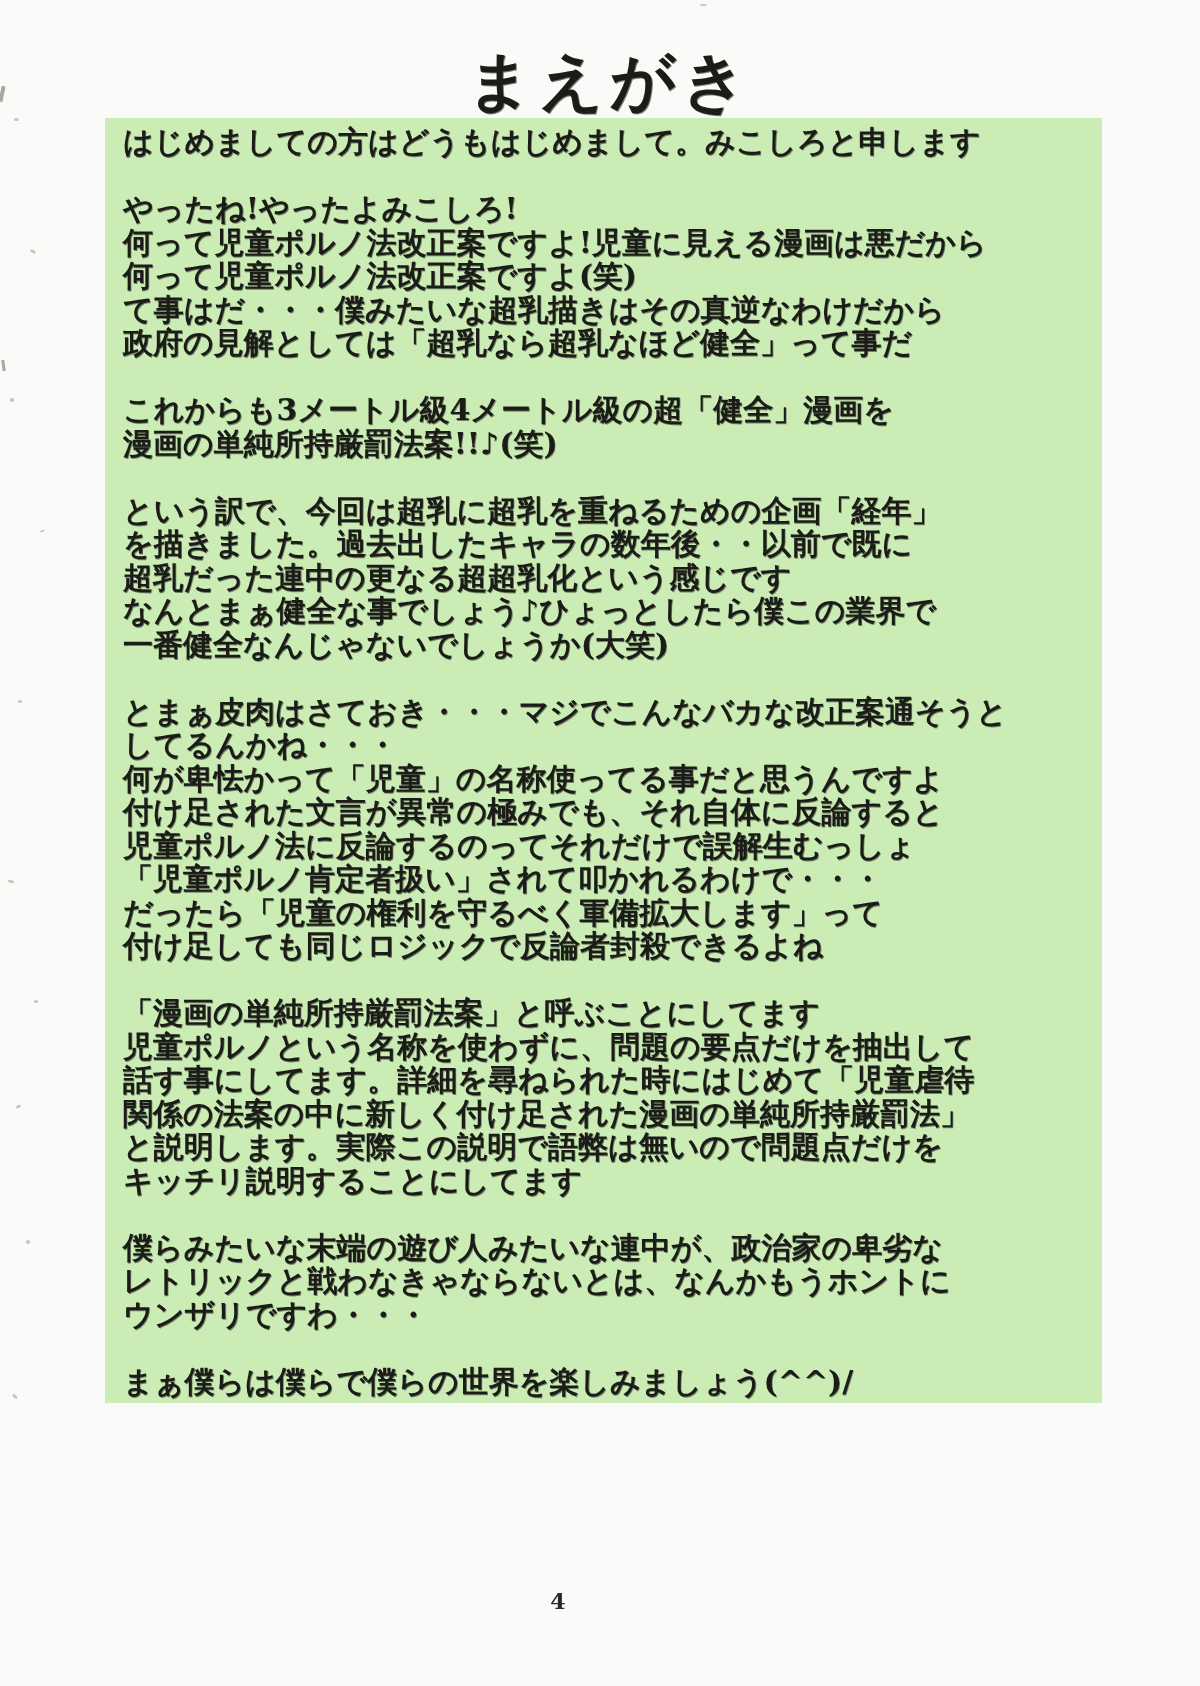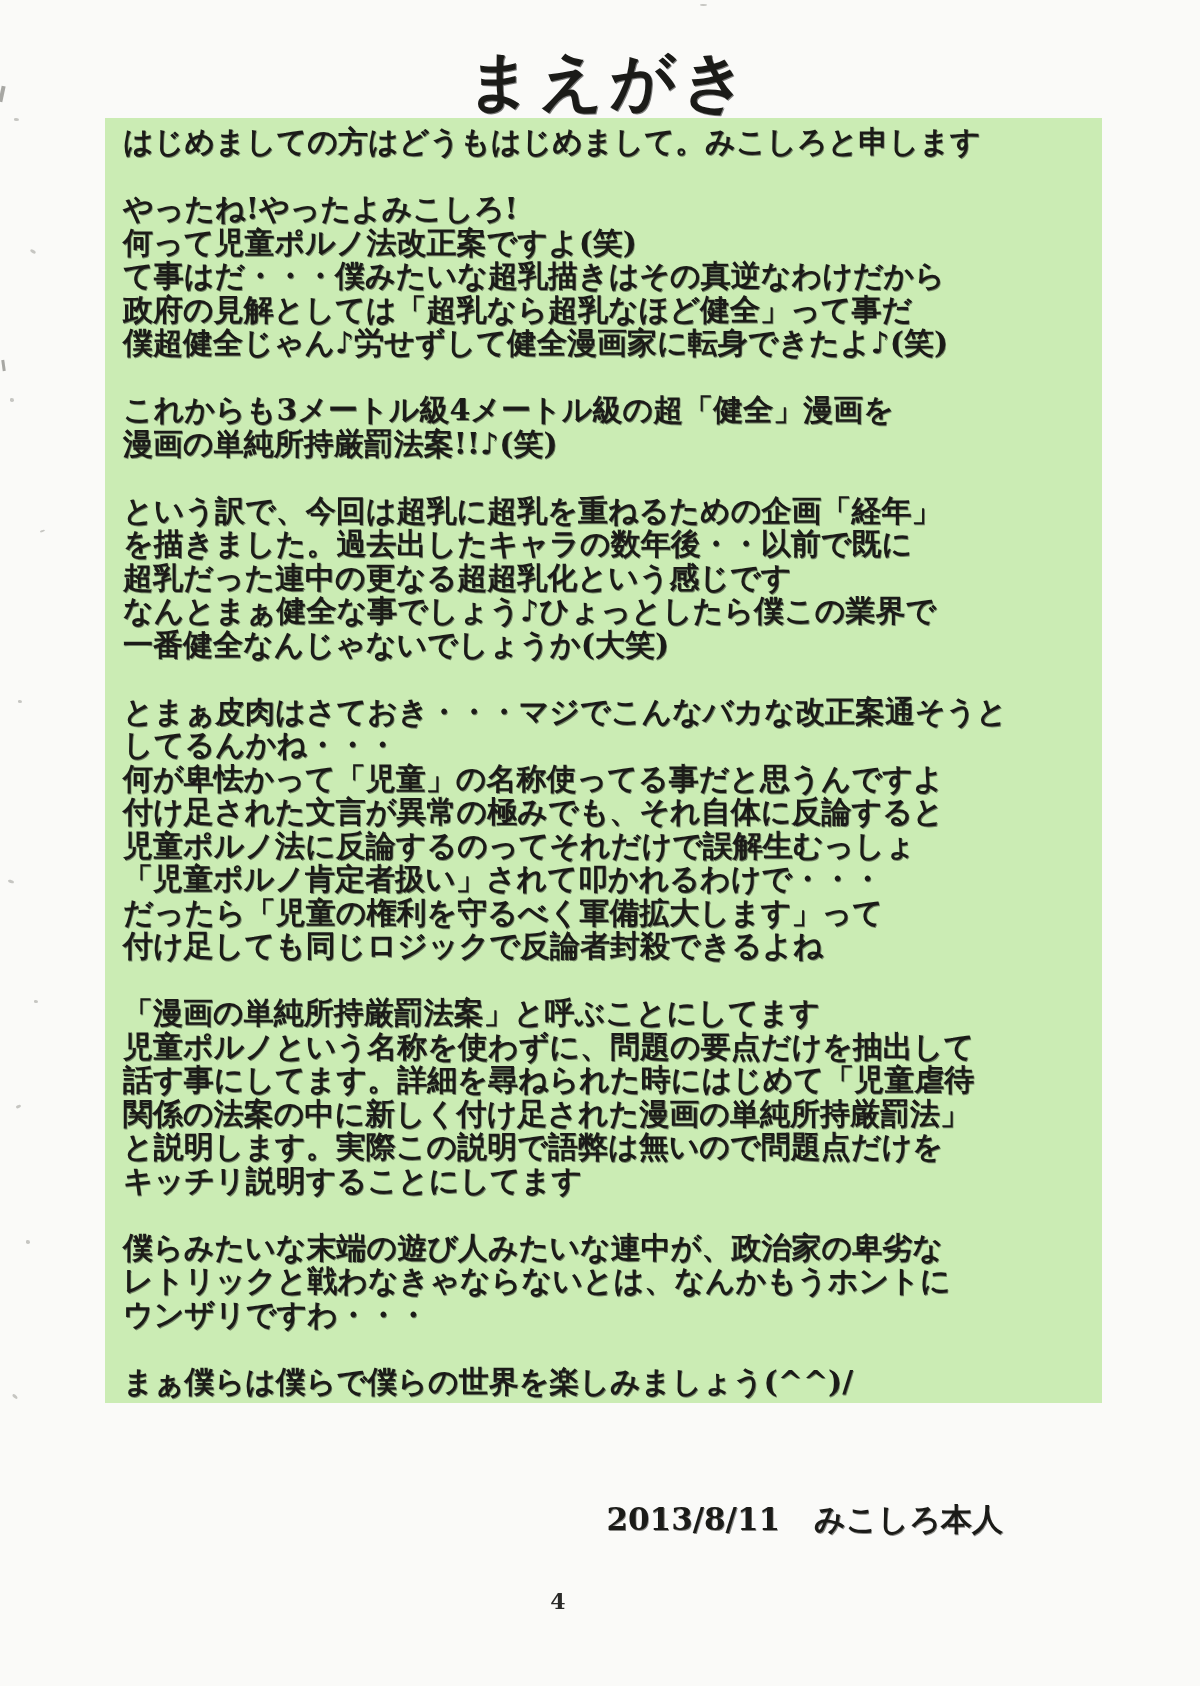--- a/index.html
+++ b/index.html
@@ -99,24 +99,24 @@
   <h1 class="page-title">まえがき</h1>
 
   <div class="green-panel">
     <div class="text-block">
 
     <div class="para">
           <div class="line">はじめましての方はどうもはじめまして。みこしろと申します</div>
         </div>
         <div class="para">
           <div class="line">やったね!やったよみこしろ!</div>
+          <div class="line">何って児童ポルノ法改正案ですよ!児童に見える漫画は悪だから</div>
           <div class="line">何って児童ポルノ法改正案ですよ(笑)</div>
           <div class="line">て事はだ・・・僕みたいな超乳描きはその真逆なわけだから</div>
           <div class="line">政府の見解としては「超乳なら超乳なほど健全」って事だ</div>
-          <div class="line">僕超健全じゃん♪労せずして健全漫画家に転身できたよ♪(笑)</div>
         </div>
         <div class="para">
           <div class="line">これからも3メートル級4メートル級の超「健全」漫画を</div>
           <div class="line">漫画の単純所持厳罰法案!!♪(笑)</div>
         </div>
         <div class="para">
           <div class="line">という訳で、今回は超乳に超乳を重ねるための企画「経年」</div>
           <div class="line">を描きました。過去出したキャラの数年後・・以前で既に</div>
           <div class="line">超乳だった連中の更なる超超乳化という感じです</div>
           <div class="line">なんとまぁ健全な事でしょう♪ひょっとしたら僕この業界で</div>
@@ -142,21 +142,20 @@
         </div>
         <div class="para">
           <div class="line">僕らみたいな末端の遊び人みたいな連中が、政治家の卑劣な</div>
           <div class="line">レトリックと戦わなきゃならないとは、なんかもうホントに</div>
           <div class="line">ウンザリですわ・・・</div>
         </div>
         <div class="para">
           <div class="line">まぁ僕らは僕らで僕らの世界を楽しみましょう(^^)/</div>
         </div>
       </div>
-    <div class="signature-line"><span>2013/8/11</span><span class="signature-author">みこしろ本人</span></div>
   </div>
 
   <div class="page-number">4</div>
 
   <div>
     <span class="edge-mark" style="left:0; top:86px;  width:4px; height:16px; transform:rotate(12deg);"></span>
     <span class="edge-mark" style="left:2px; top:360px; width:3px; height:11px; transform:rotate(-8deg);"></span>
     <span class="speck" style="left:14px;  top:118px;  width:5px; height:3px;"></span>
     <span class="speck" style="left:30px;  top:250px;  width:6px; height:3px; transform:rotate(30deg);"></span>
     <span class="speck" style="left:10px;  top:398px;  width:4px; height:4px;"></span>

